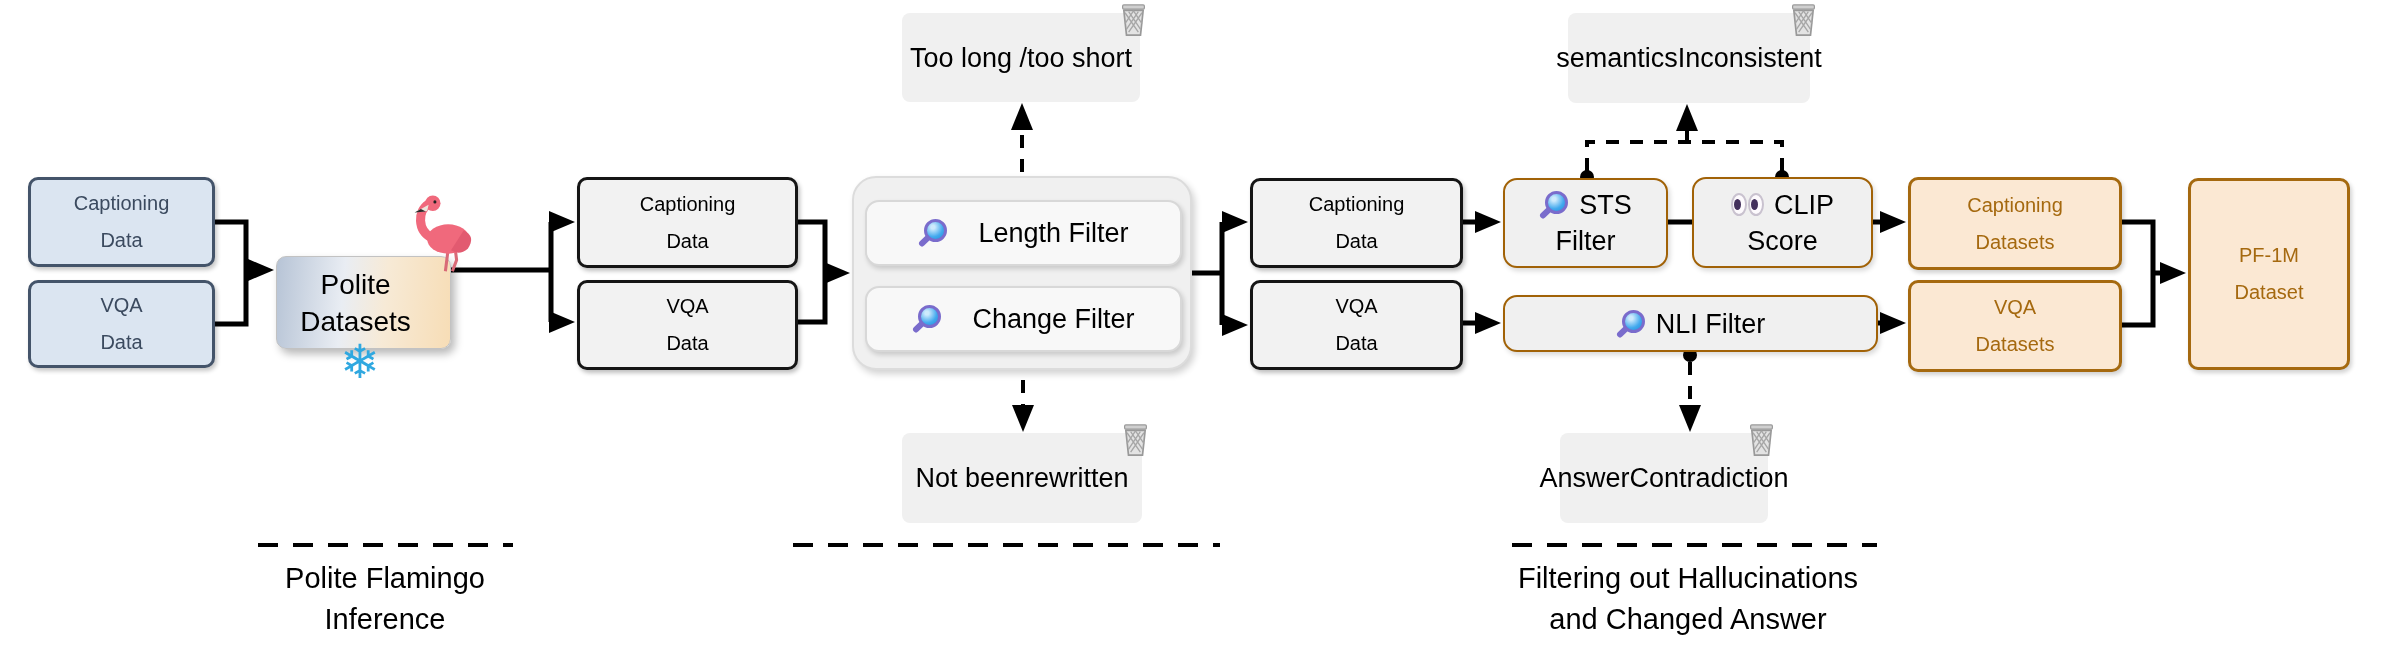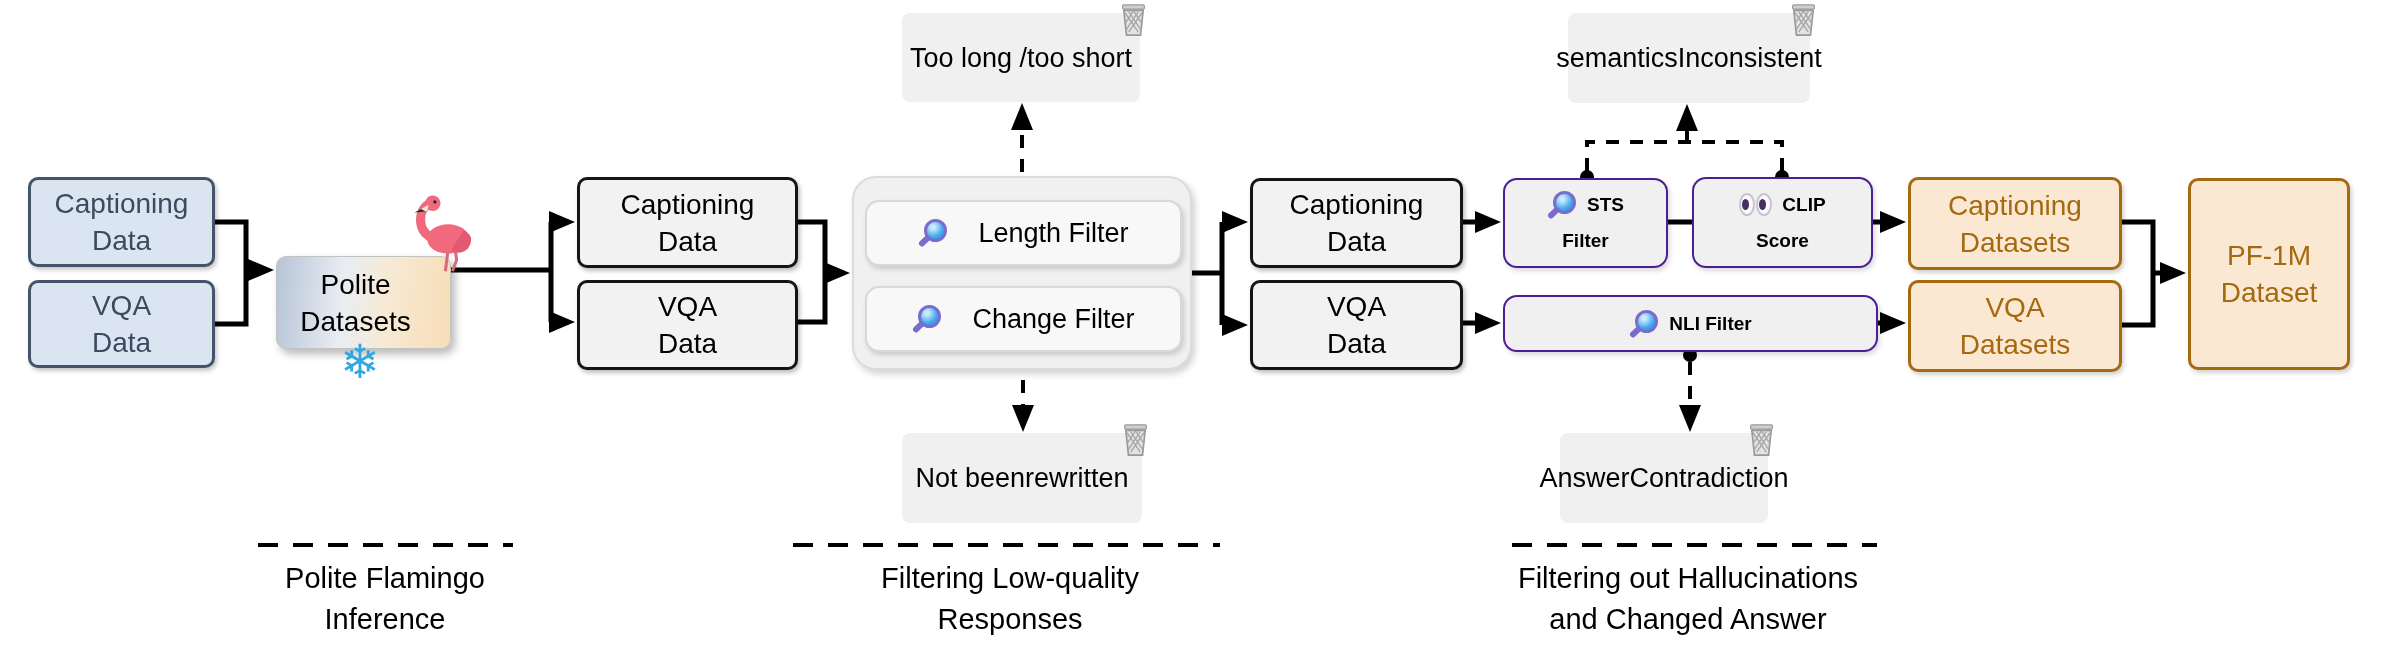--- a/index.html
+++ b/index.html
@@ -3,37 +3,37 @@
 <meta charset="utf-8">
 <style>
   html,body{margin:0;padding:0;background:#fff;}
   #stage{
     position:relative;width:2384px;height:660px;background:#fff;overflow:hidden;
     font-family:"Liberation Sans","DejaVu Sans",sans-serif;color:#000;
   }
   #wires{position:absolute;left:0;top:0;z-index:0;}
   .box{
     position:absolute;display:flex;flex-direction:column;align-items:center;justify-content:center;
-    text-align:center;box-sizing:border-box;z-index:2;font-size:28px;line-height:37px;
+    text-align:center;box-sizing:border-box;z-index:2;font-size:20px;line-height:37px;
   }
   .blue{
     background:var(--blue-fill,#dbe5f1);border:3px solid var(--blue-border,#44546a);
     color:var(--blue-text,#3b4a5f);border-radius:10px;box-shadow:2px 3px 4px rgba(0,0,0,.22);
   }
   .gray{
     background:var(--gray-fill,#f2f2f2);border:3px solid var(--gray-border,#151515);
     border-radius:10px;color:#000;box-shadow:2px 3px 4px rgba(0,0,0,.25);
   }
   .orange{
     background:var(--orange-fill,#fbe8d3);border:3px solid var(--orange-border,#a5690f);
     color:var(--orange-text,#a5690f);border-radius:10px;box-shadow:2px 3px 4px rgba(0,0,0,.18);
   }
   .soft{
-    background:var(--soft-fill,#f0f0f0);border:2px solid #4c1d95;border-radius:14px;
-    font-size:19px;line-height:36px;box-shadow:2px 3px 5px rgba(0,0,0,.15);font-weight:bold;
+    background:var(--soft-fill,#f0f0f0);border:2px solid #a16207;border-radius:14px;
+    font-size:27px;line-height:36px;box-shadow:2px 3px 5px rgba(0,0,0,.15);
   }
   .panel{
     position:absolute;background:var(--panel-fill,#f0f0f0);border:2px solid #dcdcdc;border-radius:24px;
     box-sizing:border-box;box-shadow:3px 4px 7px rgba(0,0,0,.18);z-index:1;
   }
   .filter-row{
     position:absolute;display:flex;align-items:center;justify-content:center;gap:30px;
     background:#f8f8f8;border:2px solid #d8d8d8;border-radius:14px;box-sizing:border-box;
     font-size:27px;box-shadow:2px 3px 5px rgba(0,0,0,.16);z-index:2;
   }
@@ -191,24 +191,20 @@
     <svg class="trash" viewBox="0 0 24 28">
       <rect x="3" y="1.5" width="18" height="3.5" rx="1" fill="#cfcfcf" stroke="#999" stroke-width="1"></rect>
       <path d="M4,6 L20,6 L17.8,26.5 L6.2,26.5 Z" fill="#e3e3e3" stroke="#999" stroke-width="1.4"></path>
       <g stroke="#a6a6a6" stroke-width="1.1" fill="none">
         <path d="M5,8 L16,24 M8,7 L18,22 M12,6.5 L19,17 M19,8 L8,24 M16,7 L6,22 M12,6.5 L5,17"></path>
       </g>
     </svg>
     <span>Not been</span>
     <span>rewritten</span>
   </div>
-  <div class="seclabel" style="left:860px;top:558px;width:300px">
-    <div>Filtering Low-quality</div>
-    <div>Responses</div>
-  </div>
 
   <div class="box gray" style="left:1250px;top:178px;width:213px;height:90px">
     <span>Captioning</span>
     <span>Data</span>
   </div>
   <div class="box gray" style="left:1250px;top:280px;width:213px;height:90px">
     <span>VQA</span>
     <span>Data</span>
   </div>
   <div class="box soft" style="left:1503px;top:178px;width:165px;height:90px">

